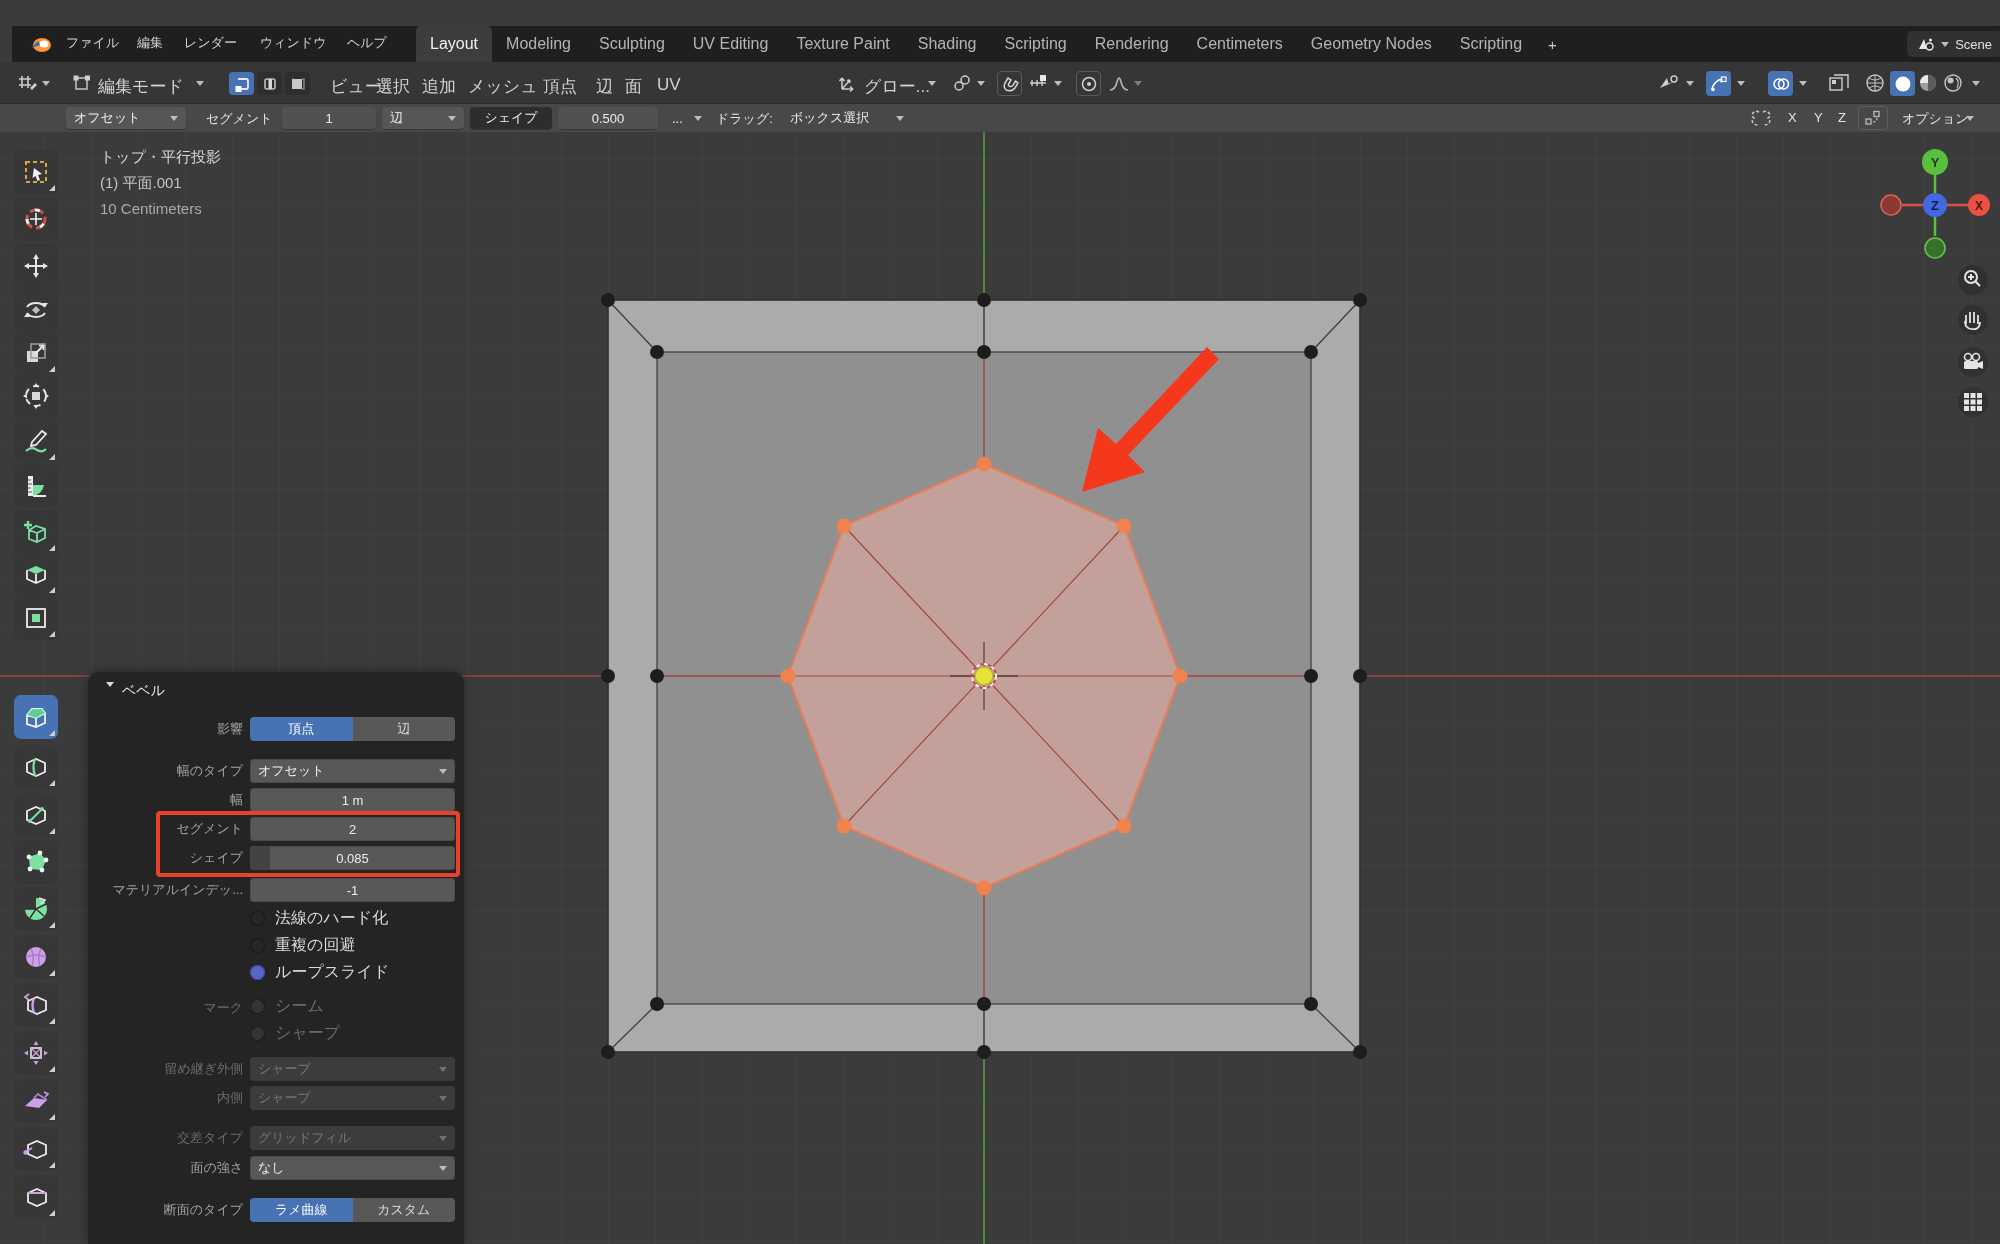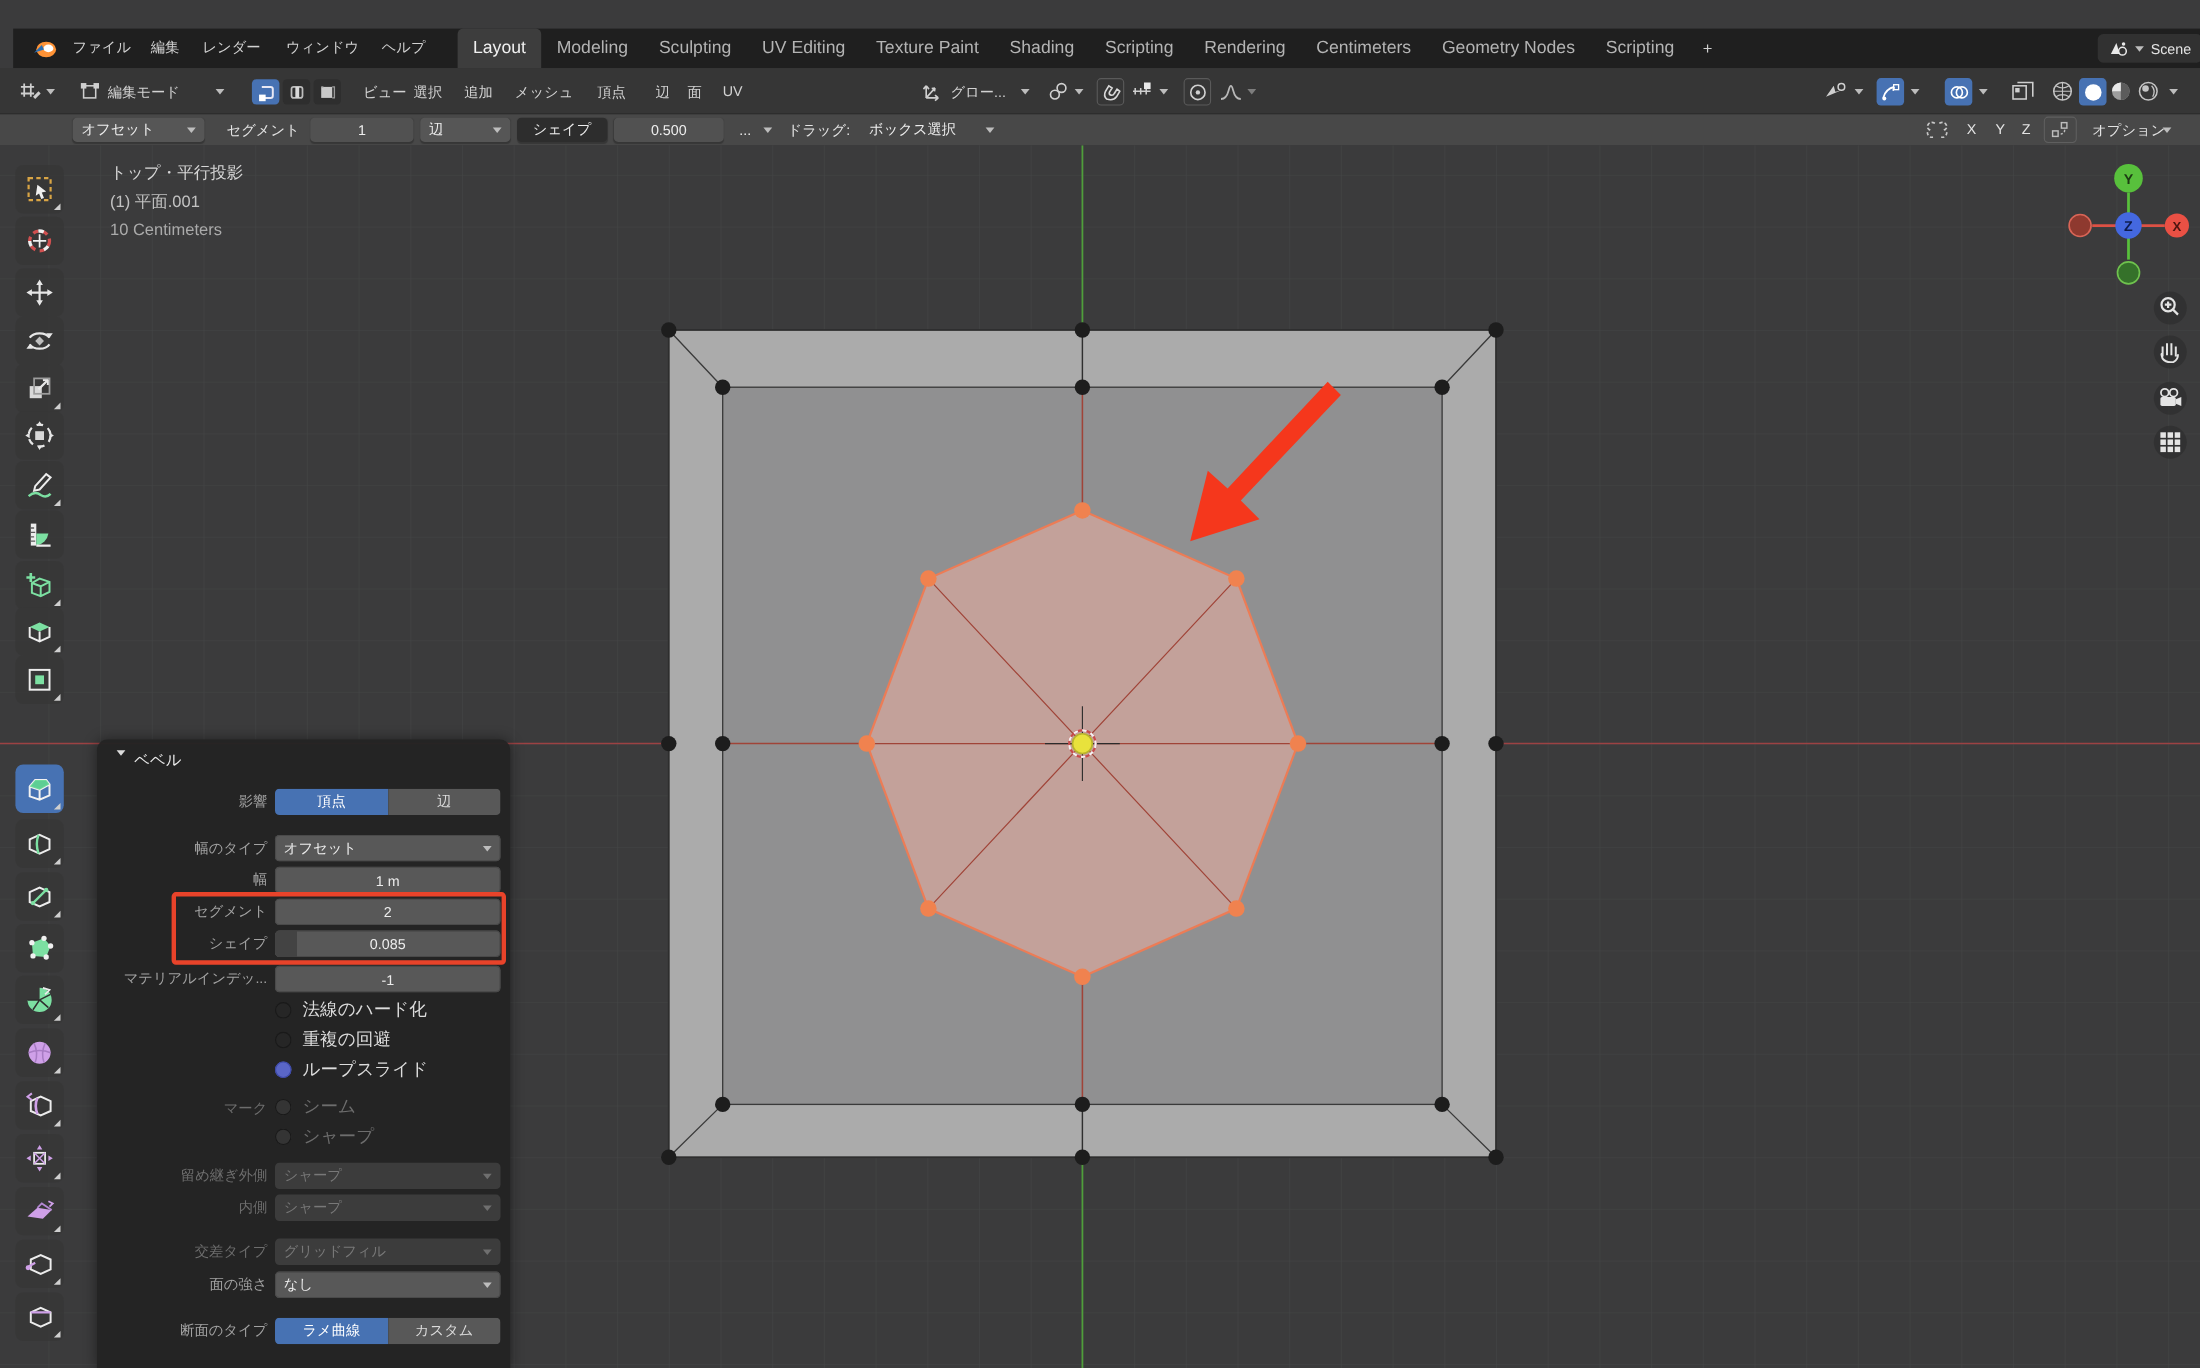--- a/index.html
+++ b/index.html
@@ -19,21 +19,21 @@
   .menu-item{position:absolute;top:8px;font-size:13px;color:#d2d2d2;}
   .tabs{position:absolute;left:404px;top:0;height:36px;display:flex;align-items:stretch;}
   .tab{padding:0 14px;display:flex;align-items:center;font-size:16px;color:#b4b4b4;}
   .tab.active{background:#3d3d3d;color:#f0f0f0;border-radius:5px 5px 0 0;}
   #new-tab{padding:0 12px;display:flex;align-items:center;color:#cfcfcf;font-size:15px;}
   #scene-select{position:absolute;right:10px;top:5px;height:26px;background:#313131;border-radius:5px;display:flex;align-items:center;padding:0 10px;gap:6px;}
   #scene-select .label{font-size:13px;color:#e2e2e2;}
 
   
   #toolheader{position:absolute;left:0;top:62px;width:2000px;height:42px;background:#363636;border-bottom:1px solid #2a2a2a;}
-  .th-text{position:absolute;top:13px;font-size:13px;color:#d2d2d2;}
+  .th-text{position:absolute;top:13px;font-size:17px;color:#d2d2d2;}
   .chev{display:inline-block;width:0;height:0;border-left:4px solid transparent;border-right:4px solid transparent;border-top:5px solid #bdbdbd;}
   .chev.abs{position:absolute;top:19px;}
   .selbtn{position:absolute;top:10px;width:25px;height:23px;border-radius:4px;background:#2e2e2e;display:flex;align-items:center;justify-content:center;}
   .selbtn.active{background:#4772b3;}
   .hdr-iconbox{position:absolute;top:9px;width:25px;height:25px;border-radius:4px;display:flex;align-items:center;justify-content:center;}
   .hdr-iconbox.blue{background:#4772b3;}
   .hdr-iconbox.framed{border:1px solid #5a5a5a;}
 
   
   #opbar{position:absolute;left:0;top:104px;width:2000px;height:28px;background:#484848;}

